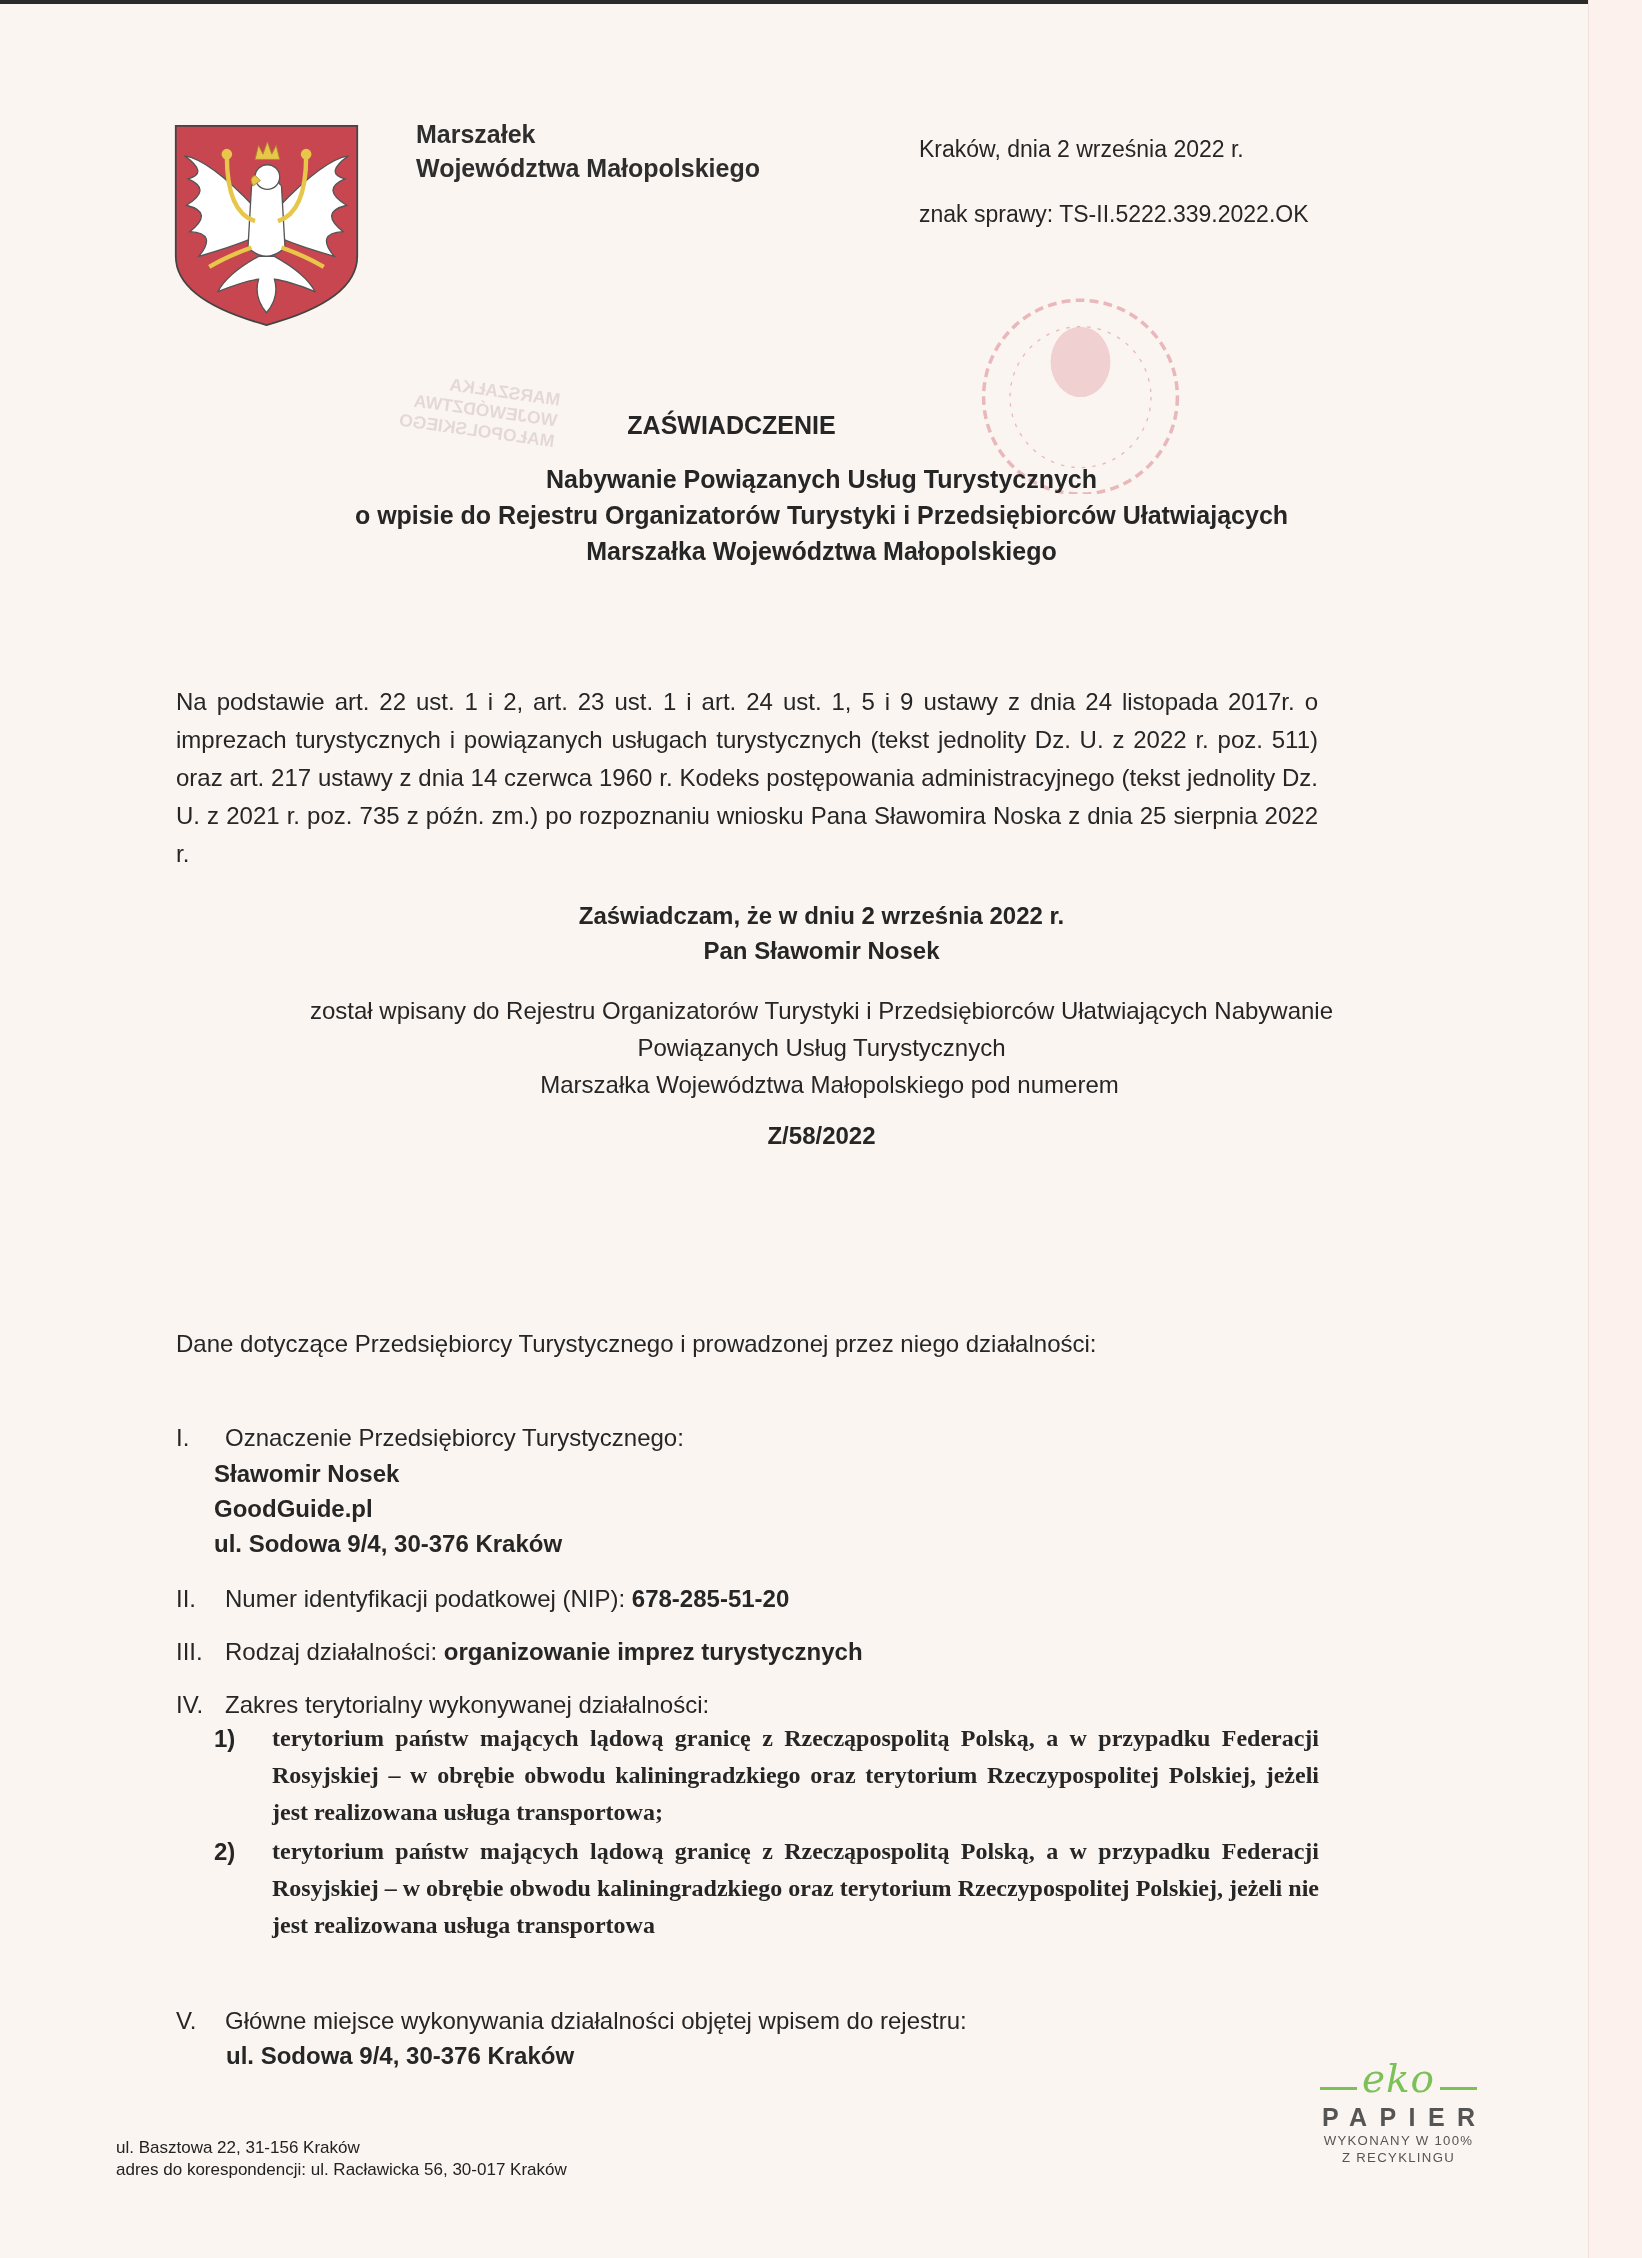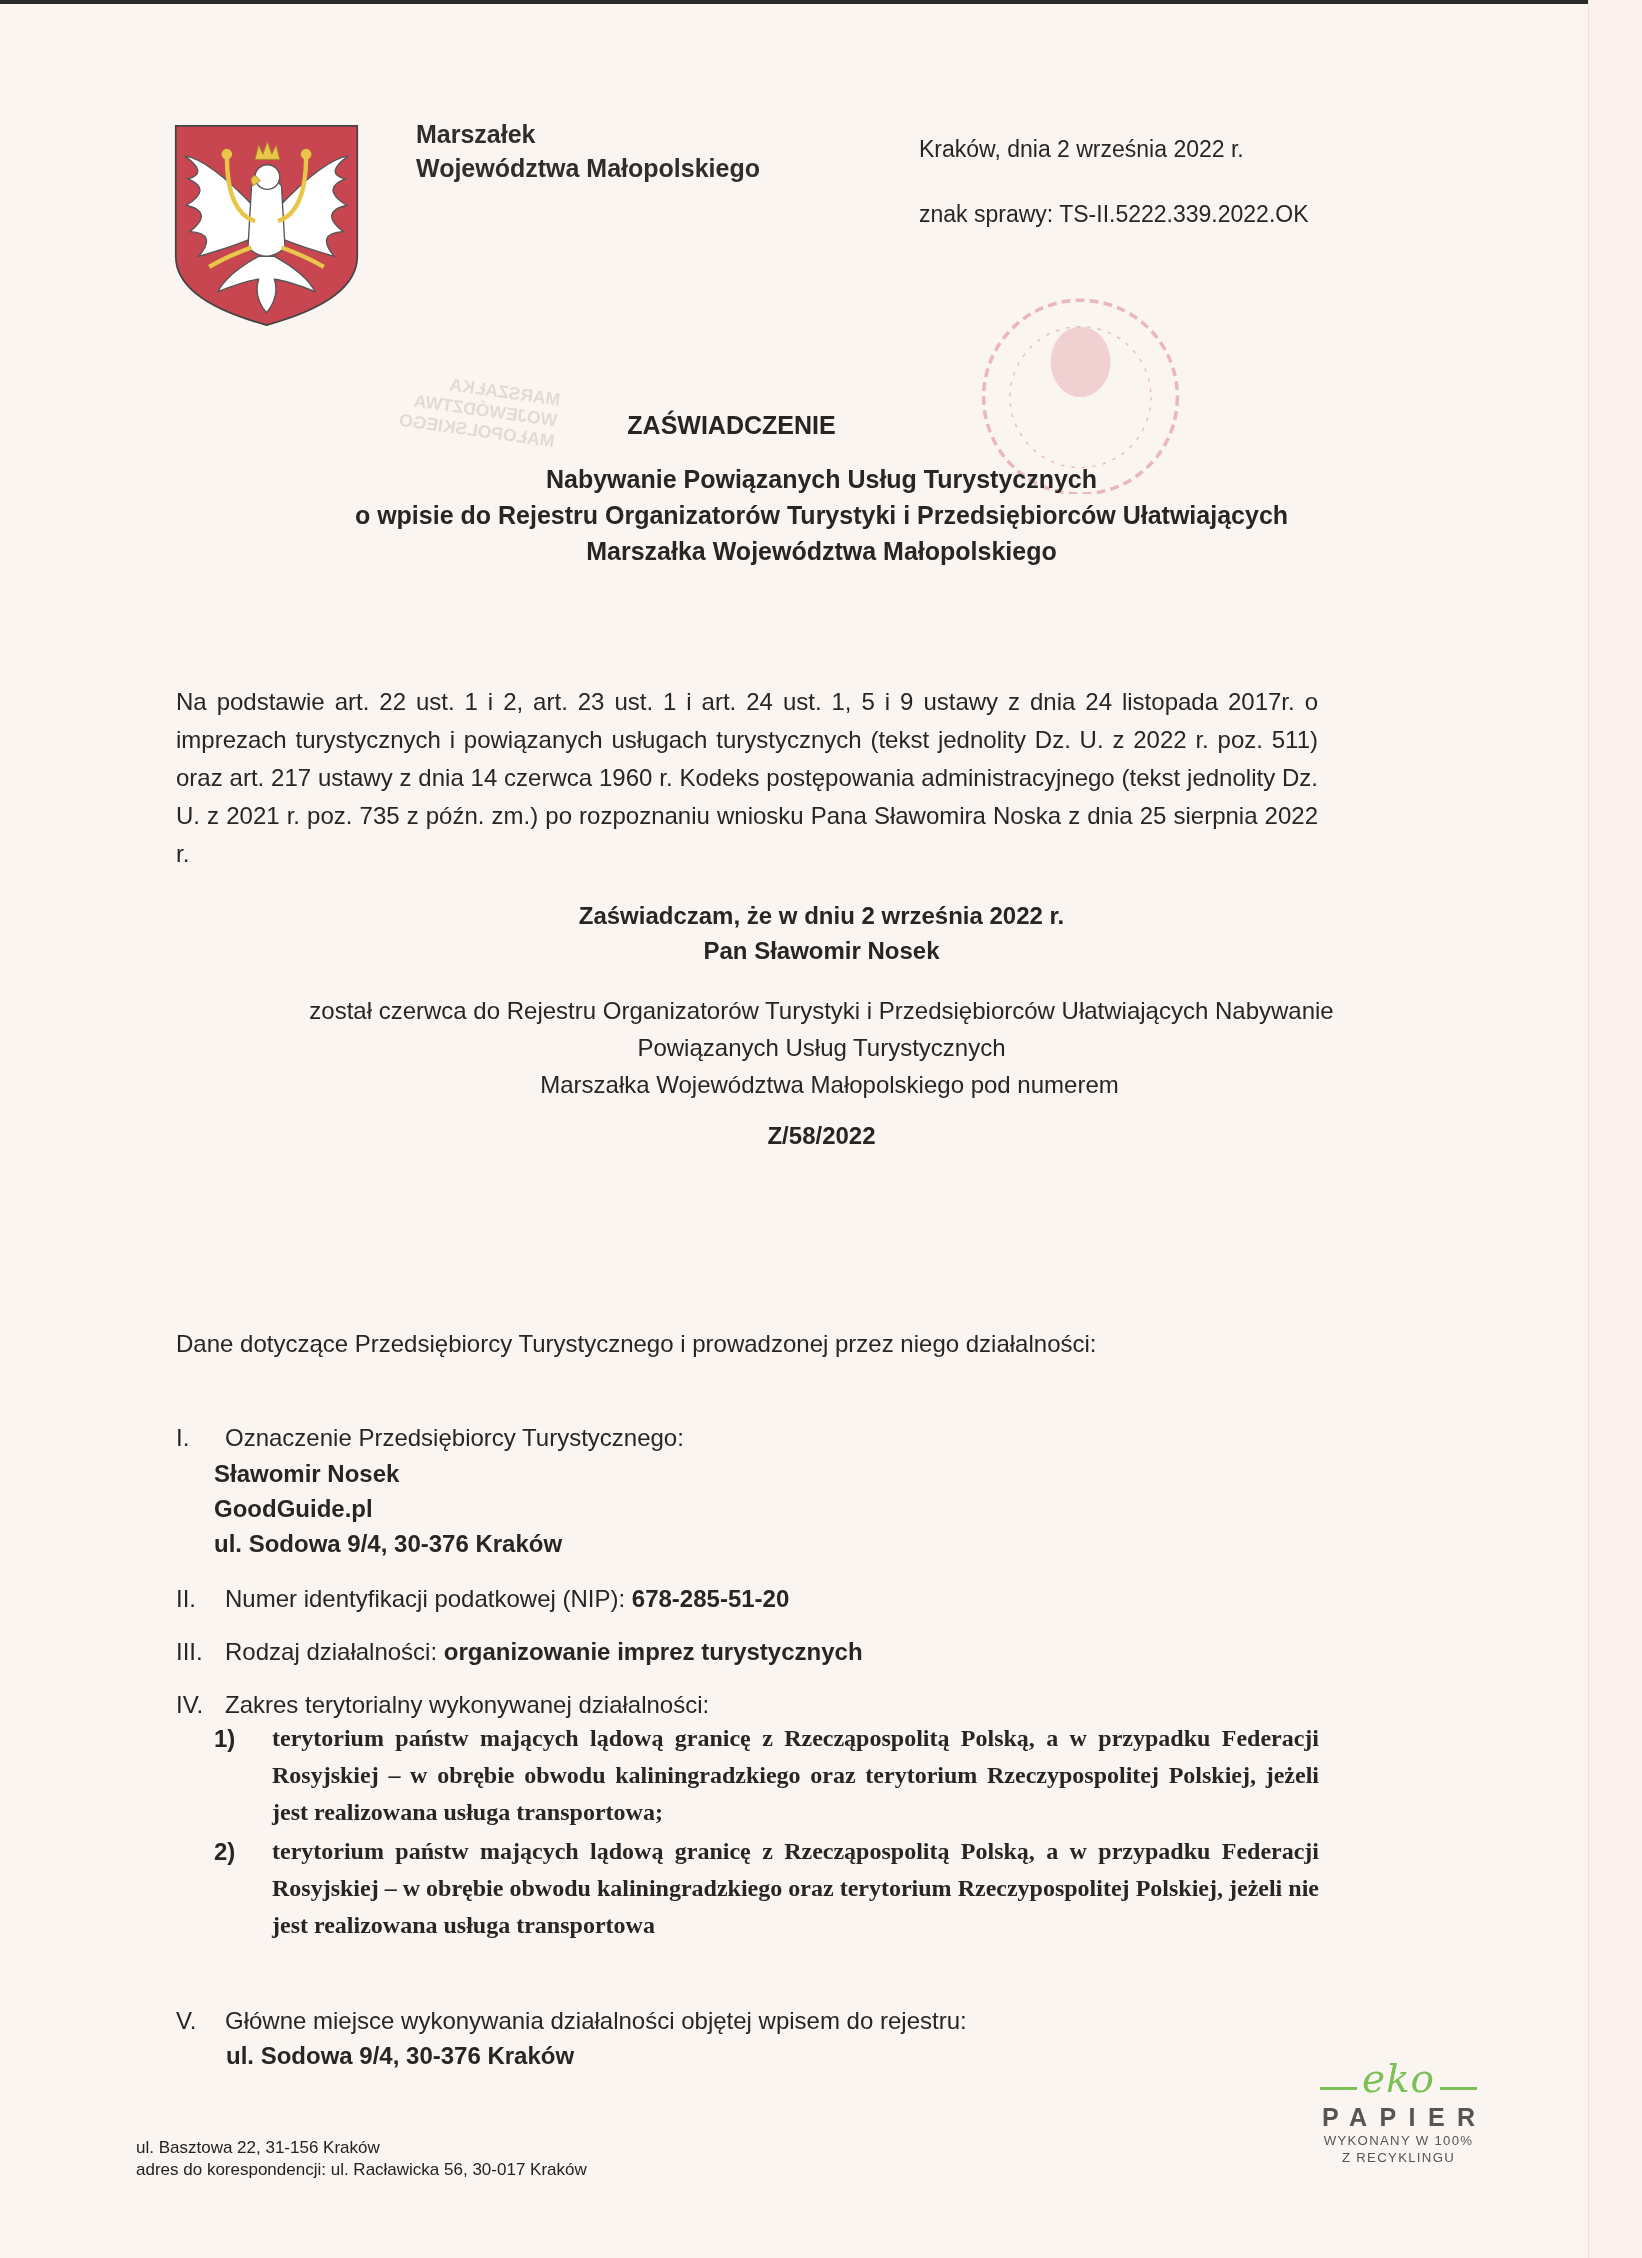--- a/index.html
+++ b/index.html
@@ -32,21 +32,21 @@
   .section-intro { left:176px; top:1330px; font-size:24px; }
 
   .item { left:176px; font-size:24px; line-height:36px; }
   .item .num { display:inline-block; width:49px; }
   .indent { left:214px; font-size:24px; line-height:36px; font-weight:bold; }
 
   .scope { left:214px; width:1105px; font-size:24px; font-weight:bold; line-height:37px; }
   .scope .n { position:absolute; left:0; }
   .scope .t { margin-left:58px; text-align:justify; text-align-last:left;font-family:Liberation Serif, serif; }
 
-  .footer { left:136px; top:2137px; font-size:17px; line-height:22px; color:#222; }
+  .footer { left:116px; top:2137px; font-size:17px; line-height:22px; color:#222; }
 
   .eko { left:1288px; top:2056px; width:221px; text-align:center; }
   .eko-script { font-family:"DejaVu Serif", serif; font-style:italic; font-size:39px; color:#7cc158; letter-spacing:0.9px; }
   .eko-line { display:inline-block; width:37px; height:2.6px; background:#7cc158; vertical-align:middle; margin:0 5.3px; }
   .eko-papier { font-size:25px; font-weight:bold; color:#555; letter-spacing:12.4px; margin-top:1.8px; padding-left:12.4px;}
   .eko-sub { font-size:13.2px; color:#555; letter-spacing:1.3px; line-height:17px; }
 </style>
 </head>
 <body>
 
@@ -106,21 +106,21 @@
 <div class="abs subtitle">
   <div>Nabywanie Powiązanych Usług Turystycznych</div>
   <div>o wpisie do Rejestru Organizatorów Turystyki i Przedsiębiorców Ułatwiających</div>
   <div>Marszałka Województwa Małopolskiego</div>
 </div>
 
 <div class="abs para">Na podstawie art. 22 ust. 1 i 2, art. 23 ust. 1 i art. 24 ust. 1, 5 i 9 ustawy z dnia 24 listopada 2017r. o imprezach turystycznych i powiązanych usługach turystycznych (tekst jednolity Dz. U. z 2022 r. poz. 511) oraz art. 217 ustawy z dnia 14 czerwca 1960 r. Kodeks postępowania administracyjnego (tekst jednolity Dz. U. z 2021 r. poz. 735 z późn. zm.) po rozpoznaniu wniosku Pana Sławomira Noska z dnia 25 sierpnia 2022 r.</div>
 
 <div class="abs cert-line bold" style="top:902px;">Zaświadczam, że w dniu 2 września 2022 r.</div>
 <div class="abs cert-line bold" style="top:937px;">Pan Sławomir Nosek</div>
-<div class="abs cert-line" style="top:997px;">został czerwca do Rejestru Organizatorów Turystyki i Przedsiębiorców Ułatwiających Nabywanie</div>
+<div class="abs cert-line" style="top:997px;">został wpisany do Rejestru Organizatorów Turystyki i Przedsiębiorców Ułatwiających Nabywanie</div>
 <div class="abs cert-line" style="top:1034px;">Powiązanych Usług Turystycznych</div>
 <div class="abs cert-line" style="top:1071px;margin-left:8px;">Marszałka Województwa Małopolskiego pod numerem</div>
 <div class="abs cert-line bold" style="top:1122px;">Z/58/2022</div>
 
 <div class="abs section-intro">Dane dotyczące Przedsiębiorcy Turystycznego i prowadzonej przez niego działalności:</div>
 
 <div class="abs item" style="top:1420px;">
   <span class="num">I.</span><span>Oznaczenie Przedsiębiorcy Turystycznego:</span>
 </div>
 <div class="abs indent" style="top:1456px;">Sławomir Nosek</div>

